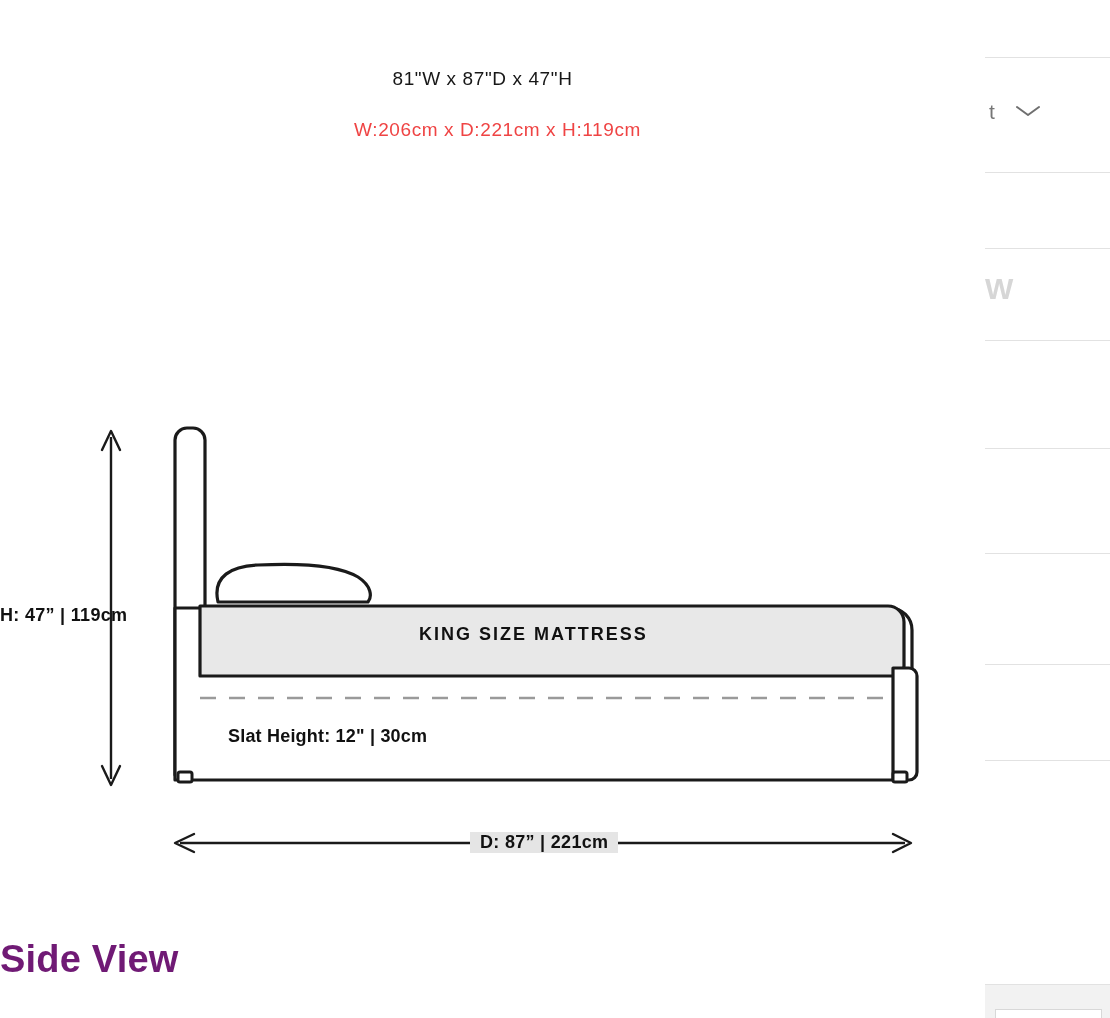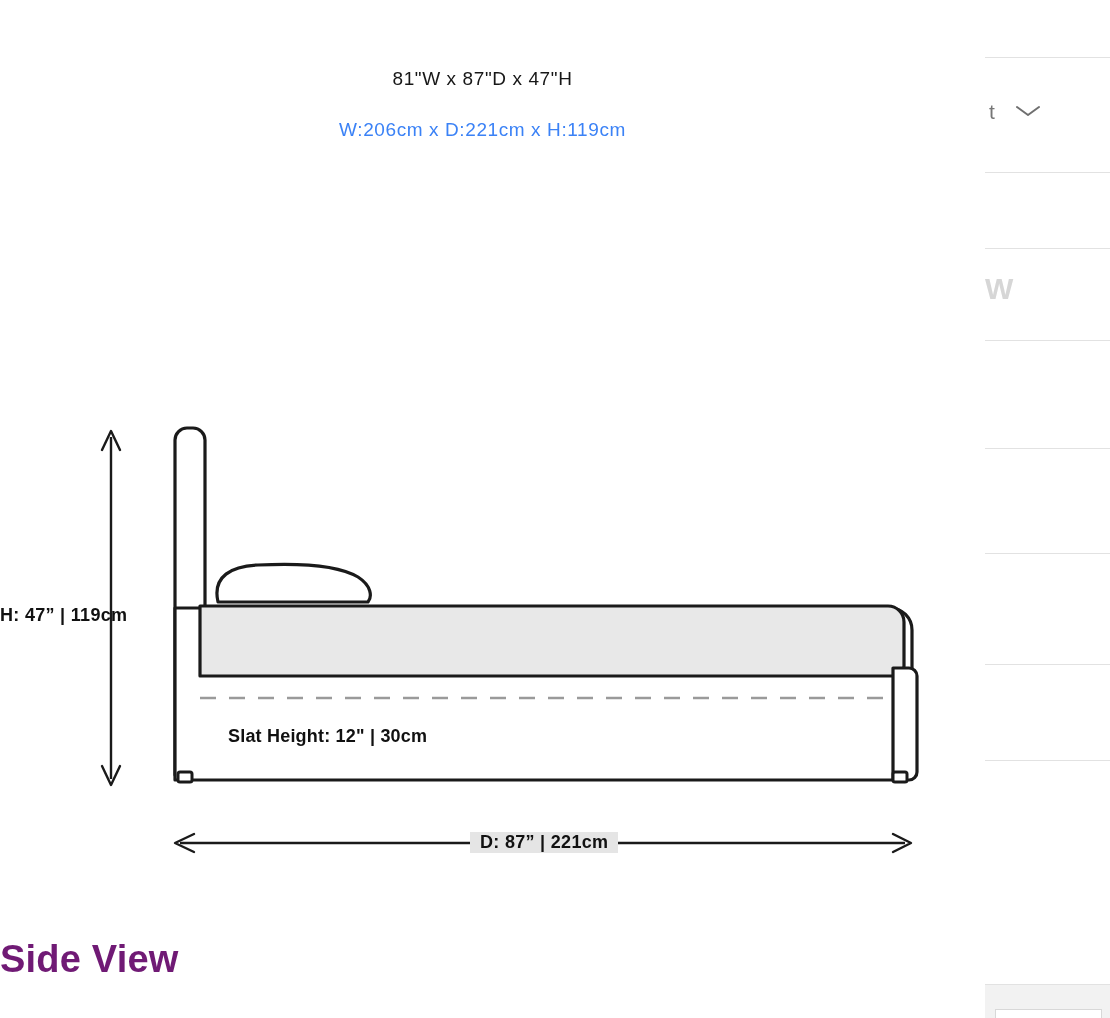--- a/index.html
+++ b/index.html
@@ -95,21 +95,21 @@
   }
 
   
   .dims {
     position: absolute;
     left: 0;
     width: 965px;
     text-align: center;
   }
   .dims.inches { top: 68px; font-size: 19px; letter-spacing: .6px; color: #171717; }
-  .dims.metric { top: 119px; font-size: 19px; letter-spacing: .6px; color: #3b82f6; }
+  .dims.metric { top: 119px; font-size: 19px; letter-spacing: .6px; color: #ef4444; margin-left: 15px; }
 
   
   .label-height {
     position: absolute;
     left: 0px;
     top: 605px;
     font-size: 18px;
     font-weight: 700;
     letter-spacing: .3px;
     color: #111;
@@ -244,15 +244,16 @@
              h-16 z" fill="#ffffff" stroke="#1a1a1a" stroke-width="3.2" stroke-linejoin="round"></path>
 
     <line x1="200" y1="698" x2="893" y2="698" stroke="#9a9a9a" stroke-width="2.6" stroke-dasharray="16 13" stroke-linecap="butt"></line>
 
     <rect x="178" y="772" width="14" height="10" rx="2" fill="#ffffff" stroke="#1a1a1a" stroke-width="3"></rect>
     <rect x="893" y="772" width="14" height="10" rx="2" fill="#ffffff" stroke="#1a1a1a" stroke-width="3"></rect>
   </svg>
 
   <div class="label-height">H: 47” | 119cm</div>
   <div class="label-depth">D: 87” | 221cm</div>
+  <div class="label-mattress">KING SIZE MATTRESS</div>
   <div class="label-slat">Slat Height: 12" | 30cm</div>
   <div class="caption">Side View</div>
 </div>
 
 </body></html>

